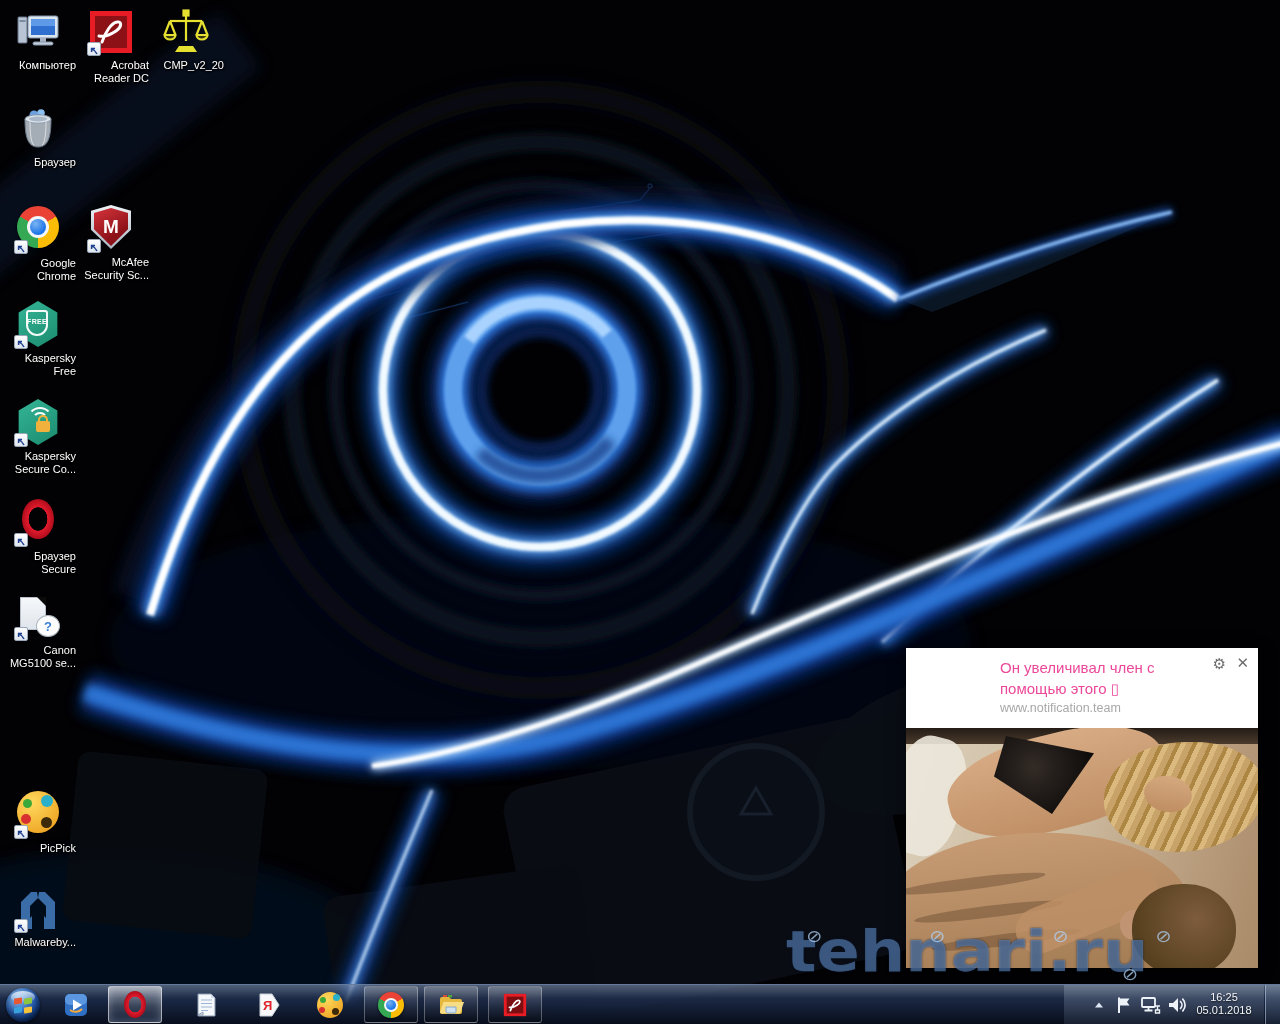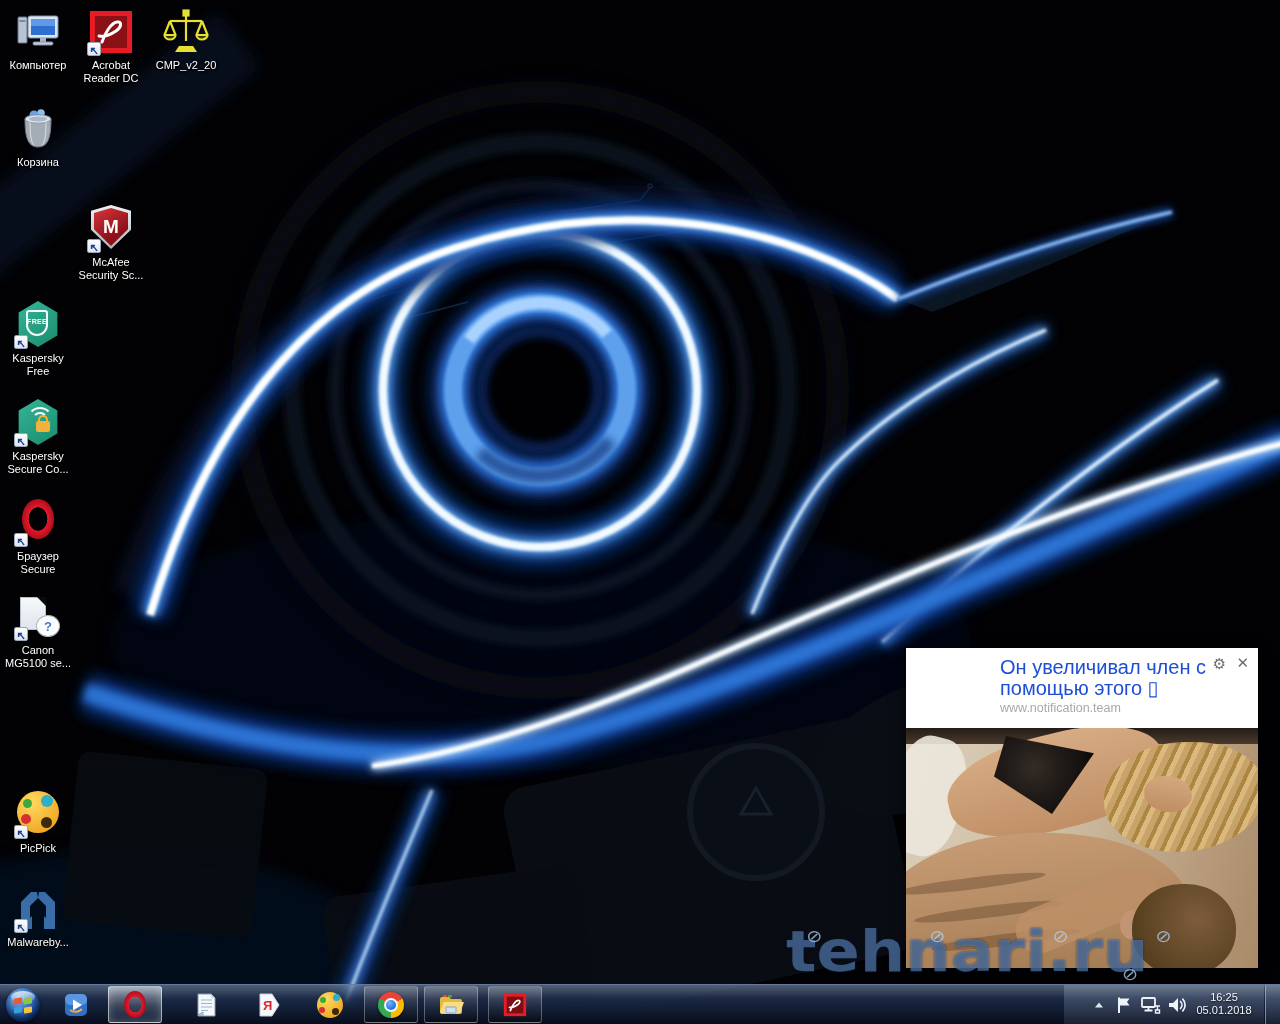--- a/index.html
+++ b/index.html
@@ -1,21 +1,21 @@
 <!DOCTYPE html>
 <html><head>
 <meta charset="utf-8">
 <style>
   html,body{margin:0;padding:0;background:#111}
   #screen{position:relative;width:1280px;height:1024px;overflow:hidden;background:#000;
     font-family:"Liberation Sans",sans-serif}
   .wall{position:absolute;inset:0;z-index:0}
 
   
-  .dicon{position:absolute;width:76px;text-align:center;z-index:2;cursor:default}
+  .dicon{position:absolute;width:76px;text-align:right;z-index:2;cursor:default}
   .ig{width:48px;height:48px;margin:0 auto;position:relative}
   .dlabel{margin-top:3px;font-size:11px;line-height:13px;color:#fff;
     text-shadow:0 1px 2px #000,1px 1px 2px #000,0 0 3px #000}
   .sc{position:absolute;left:0;bottom:0;width:14px;height:14px;box-sizing:border-box;
     background:linear-gradient(#ffffff,#dde5ee);border:1px solid #9aa6b6;border-radius:2px}
 
   
   .chrome-ball{position:relative;width:42px;height:42px;border-radius:50%;margin:3px auto;
     background:conic-gradient(from -60deg,#ea4335 0 120deg,#fbbc05 0 240deg,#34a853 0 360deg);
     box-shadow:0 1px 3px rgba(0,0,0,.6)}
@@ -81,21 +81,21 @@
     background:radial-gradient(circle at 35% 28%,#ffd95e,#f0a928 75%,#c8831a)}
   .pal .d{position:absolute;border-radius:50%}
   .pal-sm{width:26px;height:26px;margin:0 auto}
 
   
 
   
   .popup{position:absolute;left:906px;top:648px;width:352px;z-index:4;background:#fff;
     box-shadow:0 3px 14px rgba(0,0,0,.55)}
   .popup-head{position:relative;height:80px;background:#fff}
-  .popup-title{position:absolute;left:94px;top:9px;font-size:20px;line-height:21px;color:#1d4ed8}
+  .popup-title{position:absolute;left:94px;top:9px;font-size:15px;line-height:21px;color:#ec4899}
   .popup-url{position:absolute;left:94px;top:53px;font-size:12.5px;color:#a8a8a8}
   .popup-gear{position:absolute;right:32px;top:7px;font-size:15px;color:#6e6e6e;cursor:pointer}
   .popup-close{position:absolute;right:9px;top:6px;font-size:15px;color:#6e6e6e;cursor:pointer}
   .popup-photo{position:relative;width:352px;height:240px;overflow:hidden;background:
     linear-gradient(105deg,#dbcfba 0%,#cdbba0 45%,#ba9f80 75%,#a98a68 100%)}
   .ph{position:absolute}
   .ph-top{left:0;top:0;right:0;height:16px;background:linear-gradient(#241c16,#4a3a2c)}
   .ph-sheet{left:-14px;top:8px;width:70px;height:120px;background:#ece7dc;border-radius:40%;transform:rotate(14deg);opacity:.9}
   .ph-wskin{left:40px;top:6px;width:220px;height:95px;border-radius:45%;transform:rotate(-14deg);
     background:linear-gradient(#d7ab84,#c08f66)}
@@ -290,23 +290,34 @@
       <svg viewBox="0 0 48 48" width="48" height="48">
         <circle cx="20" cy="10" r="4.5" fill="#6aa0e0"></circle>
           <circle cx="27" cy="8" r="3.8" fill="#8cc0f0"></circle>
         <circle cx="24" cy="12" r="3.2" fill="#4a80c0"></circle>
         <path d="M11,14 C11,30 13,42 24,42 C35,42 37,30 37,14" fill="#c8d2dd" opacity="0.82" stroke="#8595a8"></path>
         <ellipse cx="24" cy="14" rx="13" ry="4.2" fill="#e2e9f1" opacity="0.95" stroke="#8899aa"></ellipse>
         <ellipse cx="24" cy="14" rx="9" ry="2.6" fill="#aab8c8"></ellipse>
         <path d="M16,17 C16,28 17,38 20,40 M32,17 C32,28 31,38 28,40" stroke="#ffffff" opacity="0.6" fill="none"></path>
       </svg>
     </div>
-    <div class="dlabel">Корзина</div>
-  </div>
-
+    <div class="dlabel">Браузер</div>
+  </div>
+
+  <div class="dicon" style="left:0;top:203px">
+    <div class="ig">
+      <div class="chrome-ball"></div>
+      <div class="sc">
+        <svg viewBox="0 0 14 14" width="12" height="12">
+            <path d="M10.5,10.5 C9,7.5 7,5.5 4.5,4.5 M4.2,8.2 V4.2 H8.2" fill="none" stroke="#1f3f8f" stroke-width="1.8"></path>
+          </svg>
+      </div>
+    </div>
+    <div class="dlabel">Google Chrome</div>
+  </div>
 
   <div class="dicon" style="left:73px;top:203px">
     <div class="ig">
       <div class="shield-out">
           <div class="shield-in">M</div>
         </div>
       <div class="sc">
         <svg viewBox="0 0 14 14" width="12" height="12">
             <path d="M10.5,10.5 C9,7.5 7,5.5 4.5,4.5 M4.2,8.2 V4.2 H8.2" fill="none" stroke="#1f3f8f" stroke-width="1.8"></path>
           </svg>

